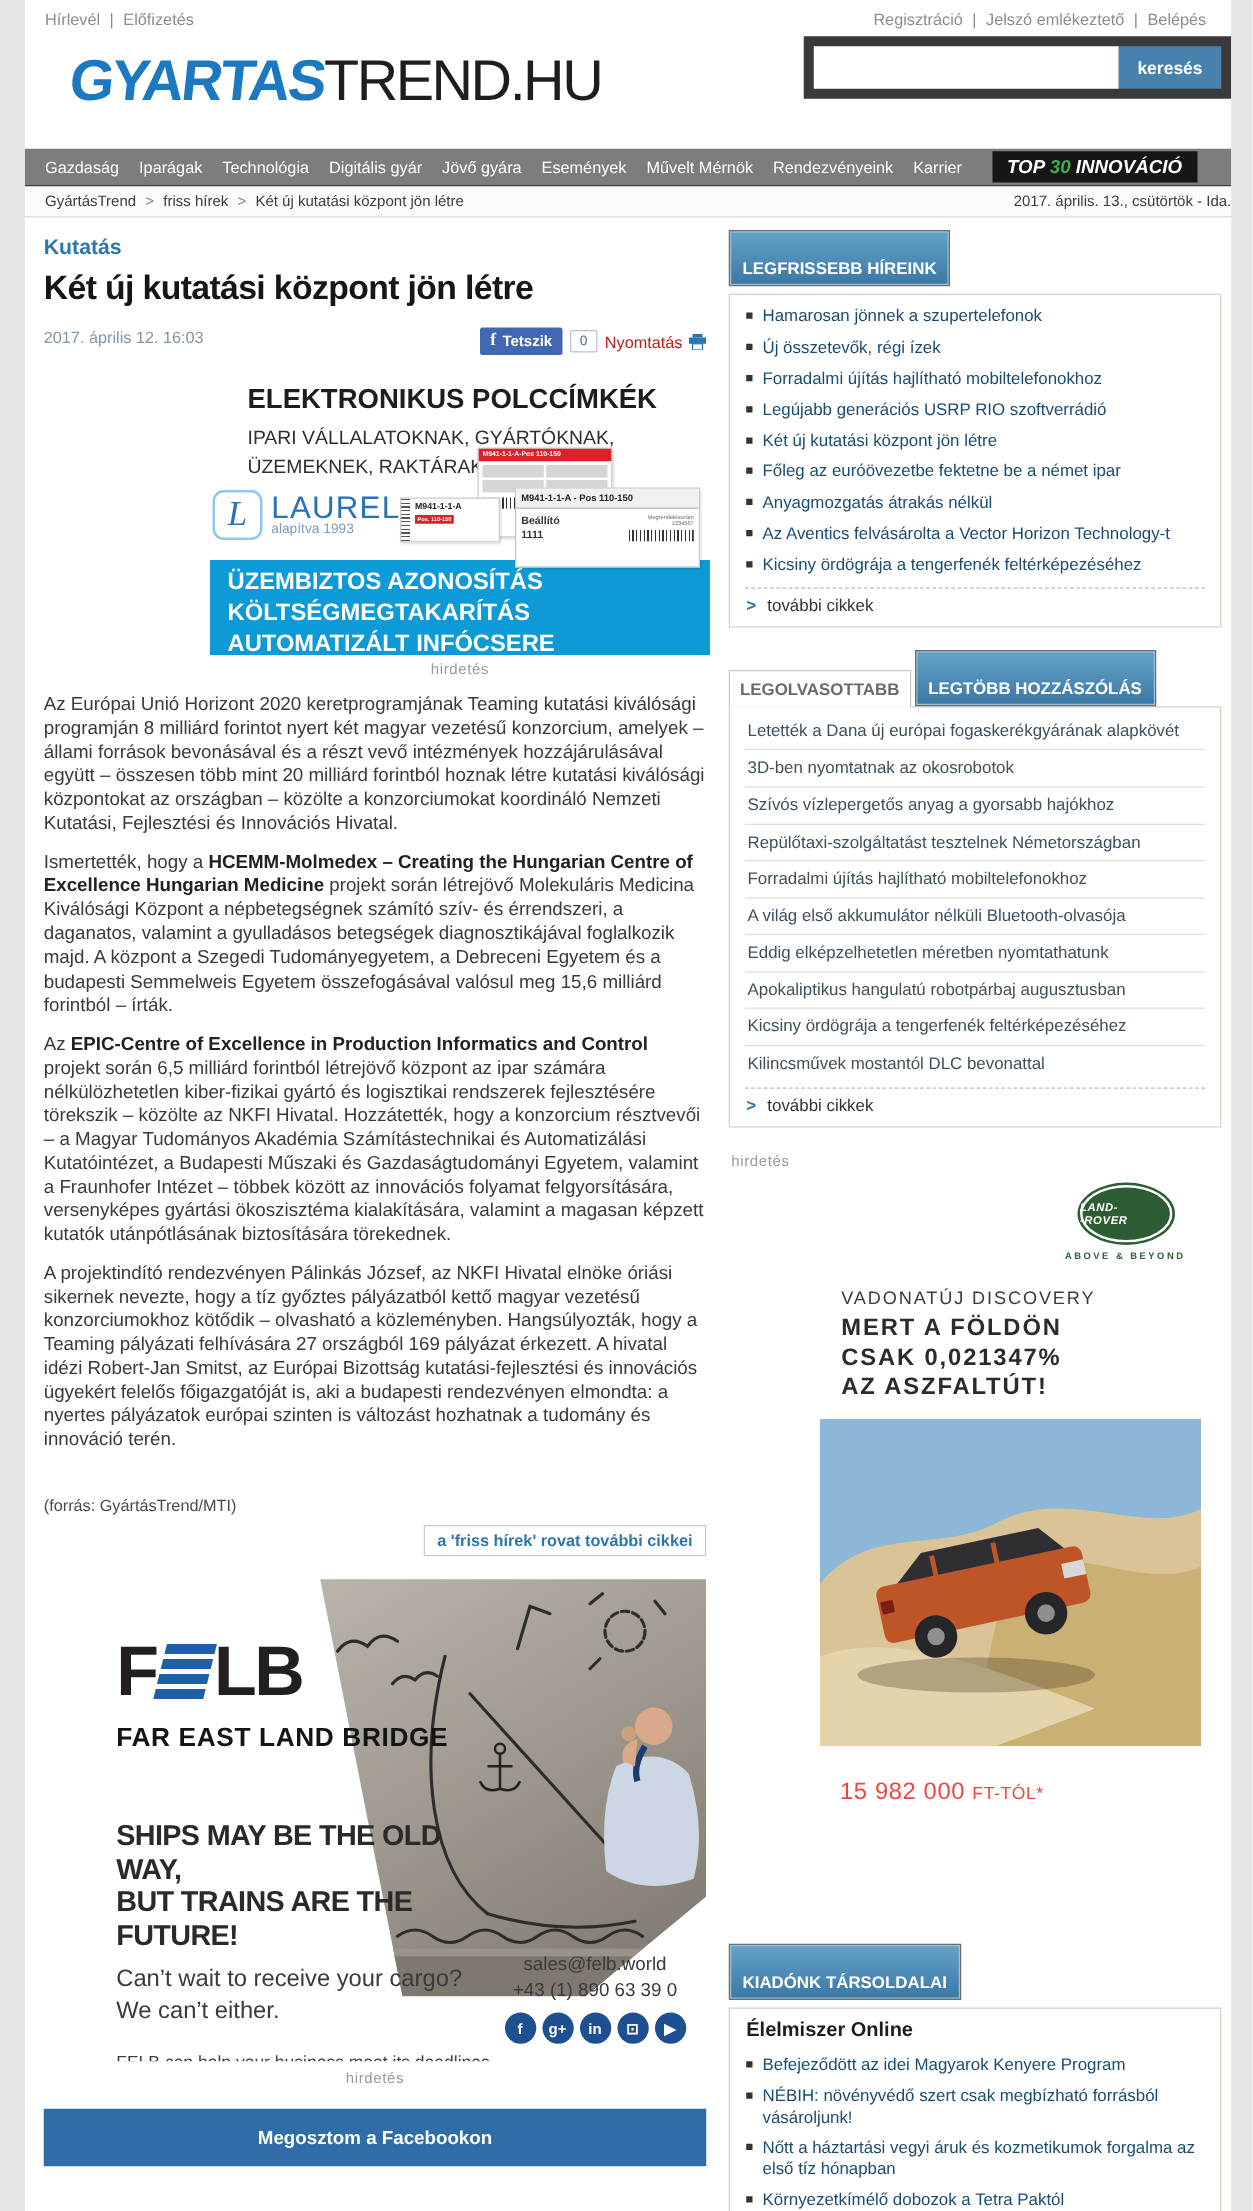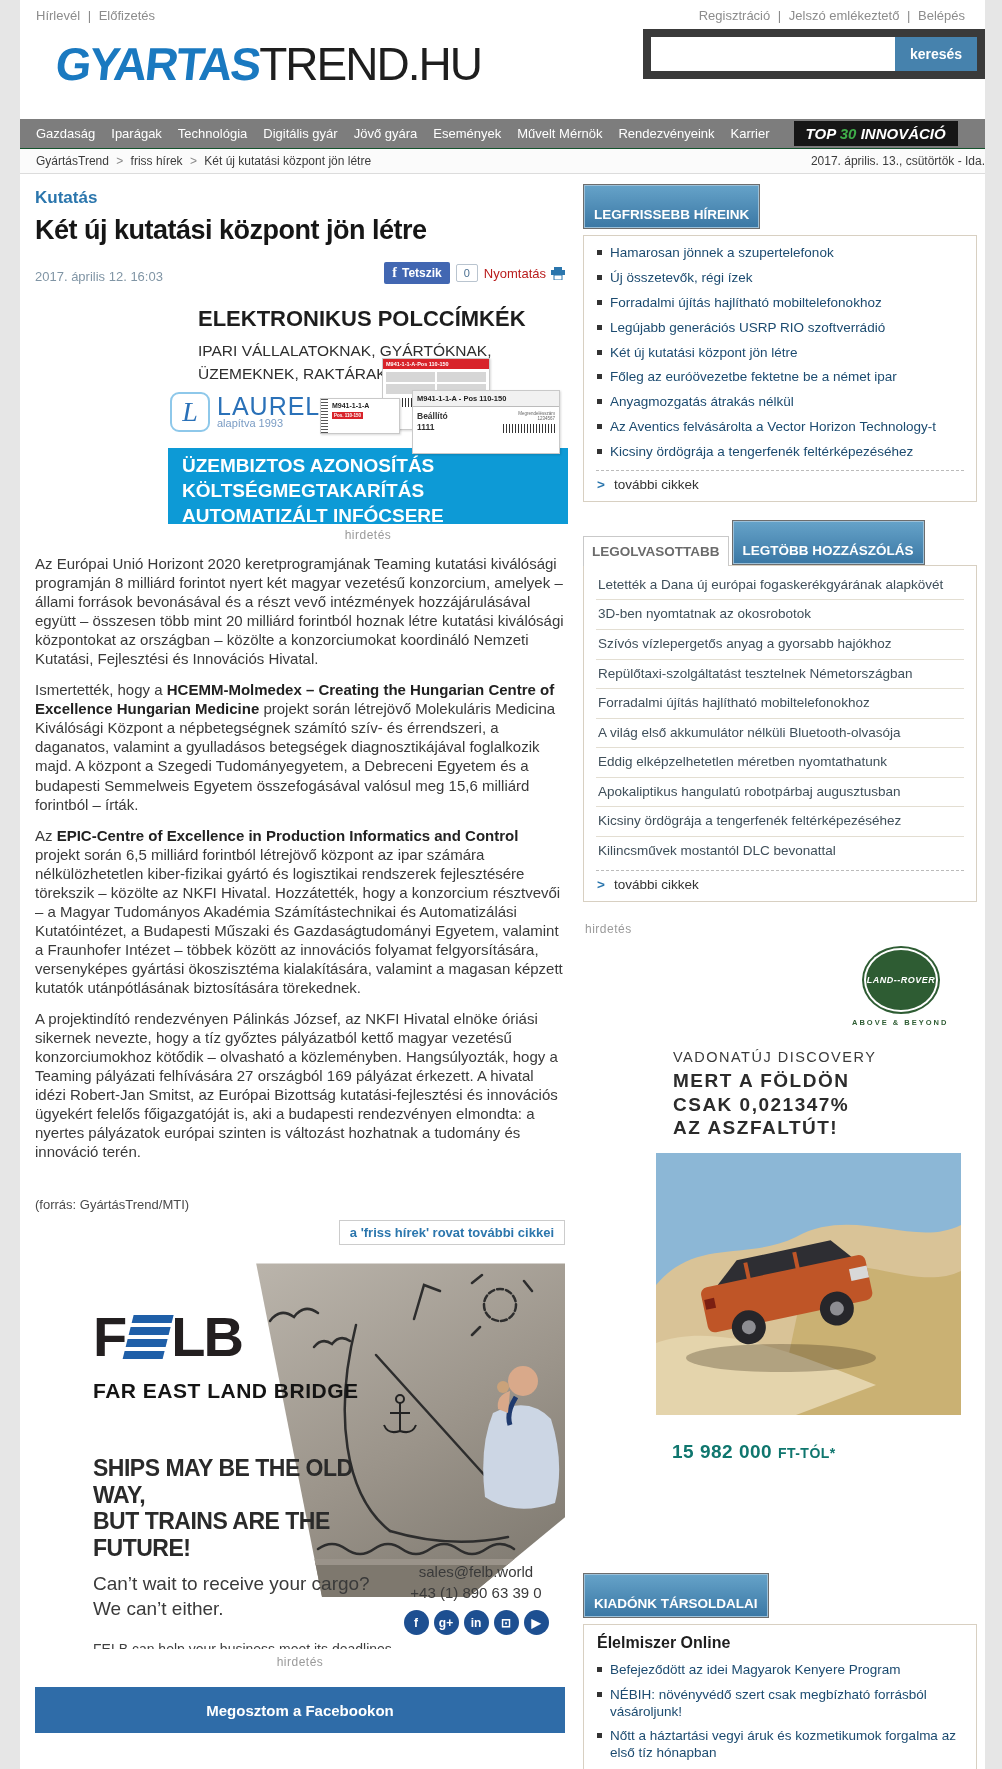--- a/index.html
+++ b/index.html
@@ -32,21 +32,21 @@
 .crumb .sep{color:#888;margin:0 4px}
 
 
 .main{position:relative;height:1620px}
 .colL{position:absolute;left:15px;top:0;width:530px}
 .colR{position:absolute;left:563px;top:0;width:394px}
 
 
 .cat{margin-top:14px;color:#2b76ad;font-size:17px;font-weight:bold}
 .title{margin-top:7px;font-size:27px;font-weight:bold;color:#161616;letter-spacing:-.5px}
-.meta{margin-top:16px;display:flex;align-items:flex-end;font-size:13px;color:#8095a5}
+.meta{margin-top:16px;display:flex;align-items:flex-start;font-size:13px;color:#8095a5}
 .meta-right{margin-left:auto;display:flex;align-items:center;gap:6px}
 .fb-like{background:#4267b2;color:#fff;font-size:12px;font-weight:bold;padding:3px 8px;border-radius:2px;display:flex;align-items:center;gap:5px;cursor:pointer}
 .fb-f{font-family:"Liberation Serif",serif;font-size:14px}
 .like-count{border:1px solid #b9c4cf;color:#4a6f91;font-size:11px;padding:2px 7px;border-radius:2px;background:#fff}
 .print{color:#b91c1c;display:flex;align-items:center;gap:5px;cursor:pointer}
 .lead{margin-top:13px;font-size:15px;font-weight:bold;color:#242424;line-height:1.45}
 .body-p{margin-top:12px;font-size:15px;color:#3a3a3a;line-height:1.27}
 .body-p b{color:#222}
 .source{margin-top:36px;font-size:13px;color:#4a4a4a}
 .morelink{margin-top:8px;text-align:right}
@@ -111,26 +111,26 @@
 .tabs{margin-top:18px;display:flex;align-items:flex-end}
 .tab-inactive{background:#fff;border:1px solid #c9c9c9;border-bottom:none;color:#6b6b6b;font-weight:bold;font-size:13.5px;padding:7px 8px;margin-bottom:-1px;z-index:3;position:relative;cursor:pointer}
 .tabs .badge{margin-left:3px;cursor:pointer}
 .sbox.attached{margin-top:0}
 .read li{padding:5px 2px 6px;border-bottom:1px solid #e3ded2;color:#3f4f5a;font-size:13.5px;line-height:1.3;cursor:pointer}
 .read li:last-child{border-bottom:none}
 .side-adlabel{margin-top:20px;font-size:12px;color:#9a9a9a;letter-spacing:.5px;padding-left:2px}
 
 
 .lr{margin-top:12px;margin-left:73px;width:305px;position:relative}
-.lr-logo{margin-left:208px;width:74px;height:64px;background:#2e5c33;border-radius:50%;box-shadow:inset 0 0 0 2px #fff,0 0 0 2px #2e5c33;display:flex;align-items:center;justify-content:center;color:#fff;font-size:9px;font-weight:bold;font-style:italic;letter-spacing:.5px;line-height:1.2}
+.lr-logo{margin-left:208px;width:74px;height:46px;background:#2e5c33;border-radius:50%;box-shadow:inset 0 0 0 2px #fff,0 0 0 2px #2e5c33;display:flex;flex-direction:column;align-items:flex-start;justify-content:center;color:#fff;font-size:9px;font-weight:bold;font-style:italic;letter-spacing:.5px;line-height:1.2}
 .lr-tagline{margin:6px 0 0 196px;font-size:7.5px;font-weight:bold;letter-spacing:2px;color:#2e5c33}
 .lr-line1{margin:22px 0 0 17px;font-size:14.5px;color:#3a3a3a;letter-spacing:1.5px}
 .lr-bold{margin:4px 0 0 17px;font-size:19px;font-weight:bold;color:#2b2b2b;letter-spacing:1.5px;line-height:1.22}
 .lr-photo{margin-top:14px;width:305px;height:262px;overflow:hidden}
-.lr-price{margin:26px 0 0 16px;font-size:19px;font-weight:bold;color:#0f766e;letter-spacing:.5px}
+.lr-price{margin:26px 0 0 16px;font-size:19px;font-weight:normal;color:#ef4444;letter-spacing:.5px}
 .lr-price .suf{font-size:14px}
 
 
 .partners-title{font-size:16px;font-weight:bold;color:#1d1d1d;padding:4px 0 6px 1px}
 </style>
 </head>
 <body>
 
 <div class="white">
 

